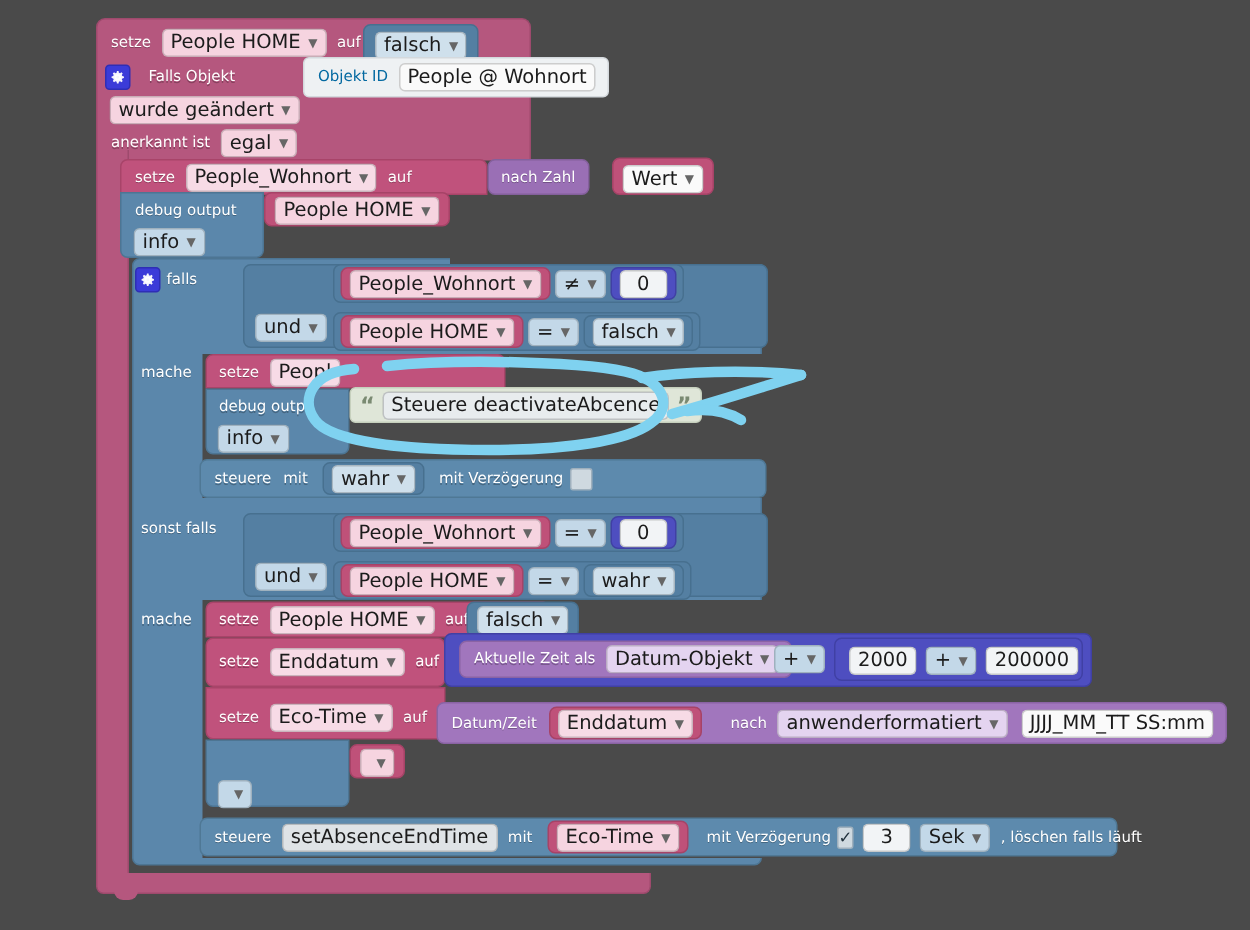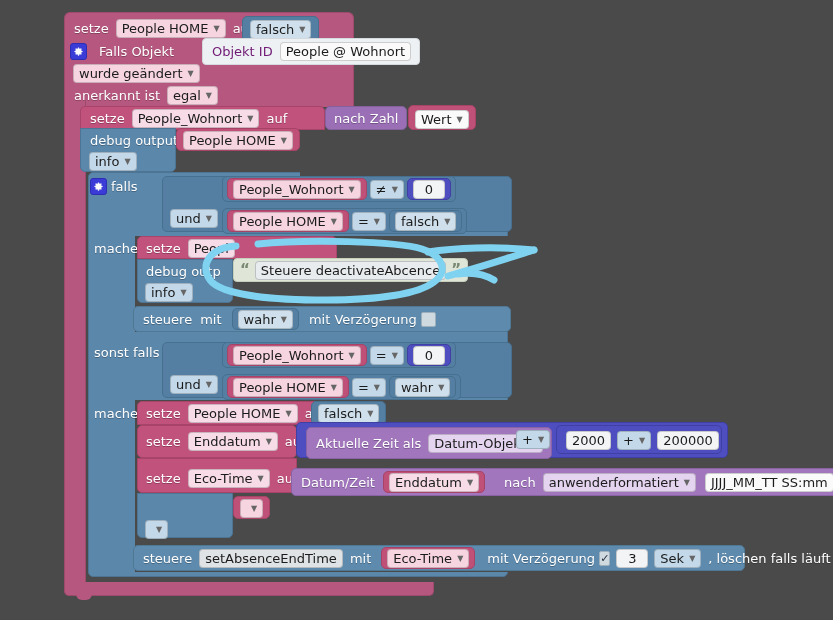--- a/index.html
+++ b/index.html
@@ -7,21 +7,21 @@
     width:833px;height:620px;overflow:hidden;
     background:#4a4a4a;
     font-family:"DejaVu Sans","Liberation Sans",sans-serif;
     -webkit-font-smoothing:none;
   }
   #stage{position:relative;width:833px;height:620px;}
 
   
   .blk{position:absolute;box-sizing:border-box;}
   .row{display:flex;align-items:center;white-space:nowrap;}
-  .lbl{color:#fff;font-size:13px;line-height:15px;padding:0 4px;text-shadow:0 1px 0 rgba(0,0,0,.25);}
+  .lbl{color:#fff;font-size:10px;line-height:15px;padding:0 4px;text-shadow:0 1px 0 rgba(0,0,0,.25);}
 
   
   .field{
     display:inline-flex;align-items:center;
     background:#fff;border-radius:4px;
     font-size:13px;line-height:15px;color:#1b1b1b;
     padding:1px 5px;margin:0 3px;
     border:1px solid rgba(0,0,0,.18);
   }
   .field .ar{font-size:8px;margin-left:5px;color:#666;}
@@ -107,21 +107,21 @@
     <span class="gear">
       <svg width="11" height="11" viewBox="0 0 16 16">
           <path fill="#ffffff" d="M8 5a3 3 0 1 0 0 6 3 3 0 0 0 0-6zm0 4.4A1.4 1.4 0 1 1 8 6.6a1.4 1.4 0 0 1 0 2.8z"></path>
           <path fill="#ffffff" d="M14 8.8v-1.6l-1.6-.3a4.6 4.6 0 0 0-.5-1.2l.9-1.3-1.2-1.2-1.3.9a4.6 4.6 0 0 0-1.2-.5L8.8 2H7.2l-.3 1.6c-.4.1-.8.3-1.2.5l-1.3-.9L3.2 4.4l.9 1.3c-.2.4-.4.8-.5 1.2L2 7.2v1.6l1.6.3c.1.4.3.8.5 1.2l-.9 1.3 1.2 1.2 1.3-.9c.4.2.8.4 1.2.5l.3 1.6h1.6l.3-1.6c.4-.1.8-.3 1.2-.5l1.3.9 1.2-1.2-.9-1.3c.2-.4.4-.8.5-1.2L14 8.8z" opacity="0.95"></path>
         </svg>
     </span>
     <span class="lbl" style="padding-left:12px;">Falls Objekt</span>
   </div>
 
   <div class="blk grayblk row" style="left:202px;top:38px;padding:3px 5px;">
-    <span class="lbl" style="color:#701a75;text-shadow:none;">Objekt ID</span>
+    <span class="lbl" style="color:#0369a1;text-shadow:none;">Objekt ID</span>
     <span class="field white">
       <span>People @ Wohnort</span>
     </span>
   </div>
 
   <div class="blk row" style="left:70px;top:63px;height:20px;">
     <span class="field pink">
       <span>wurde geändert</span>
         <span class="ar">▼</span>
     </span>
@@ -351,21 +351,21 @@
   <div class="blk row" style="left:142px;top:431px;height:20px;">
     <span class="lbl">setze</span>
     <span class="field lightpink">
       <span>Enddatum</span>
         <span class="ar">▼</span>
     </span>
     <span class="lbl">auf</span>
   </div>
 
   <div class="blk purple" style="left:296px;top:422px;width:432px;height:36px;border-radius:5px;"></div>
-  <div class="blk violetblk2 row" style="left:306px;top:427px;height:32px;padding:0 5px;border-radius:5px;">
+  <div class="blk violetblk2 row" style="left:306px;top:427px;height:25px;padding:0 5px;border-radius:5px;">
     <span class="lbl">Aktuelle Zeit als</span>
     <span class="field violet">
       <span>Datum-Objekt</span>
         <span class="ar">▼</span>
     </span>
   </div>
   <div class="blk row" style="left:513px;top:430px;height:19px;">
     <span class="field blue2">
       <span>+</span>
         <span class="ar">▼</span>

